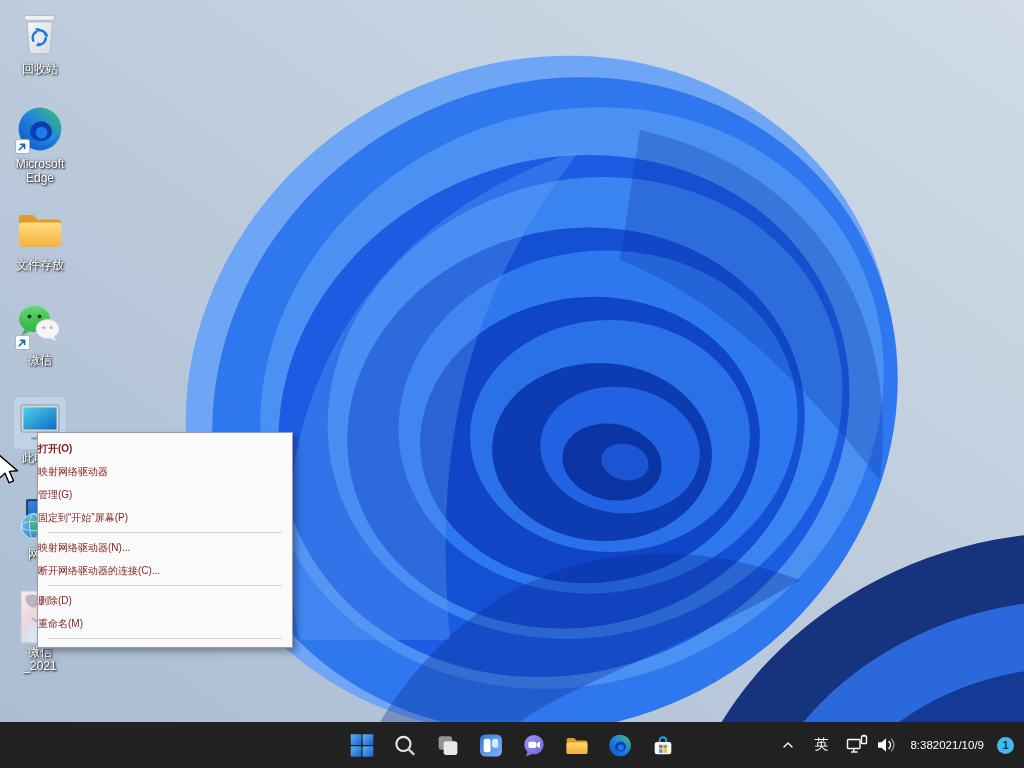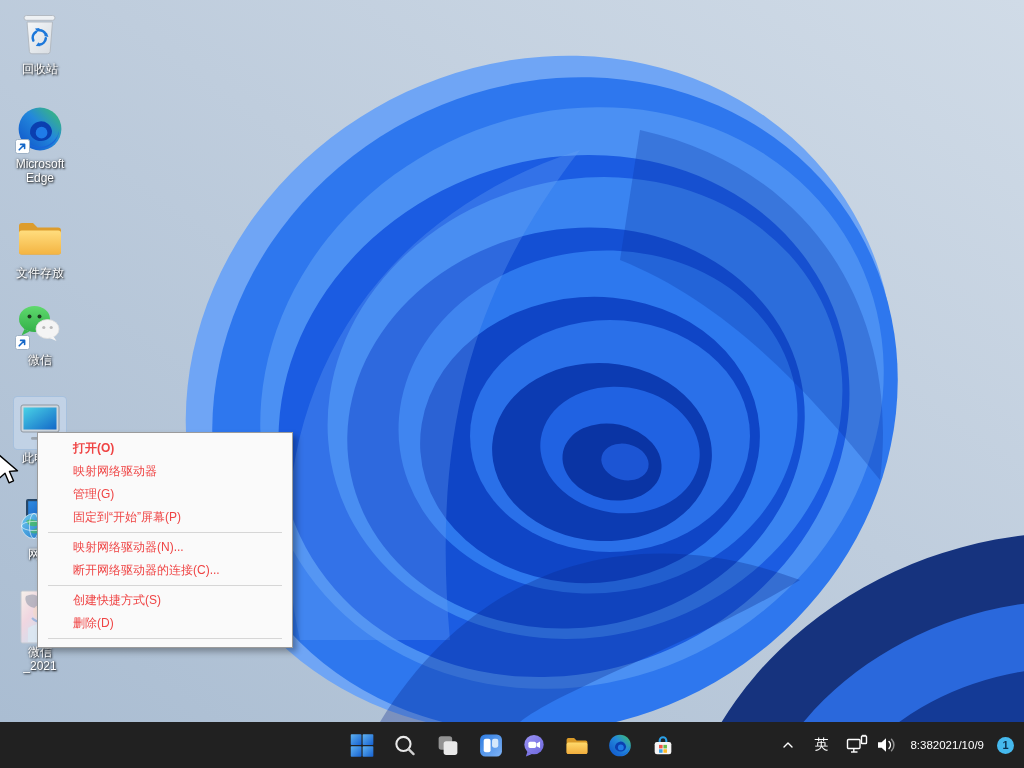--- a/index.html
+++ b/index.html
@@ -20,21 +20,21 @@
   .dicon-label{margin-top:2px;text-align:center;font-size:12px;line-height:14px;color:#fff;
                text-shadow:1px 1px 2px rgba(0,0,0,.9),0 0 3px rgba(0,0,0,.55);}
   .shortcut-arrow{position:absolute;left:1px;bottom:1px;width:13px;height:13px;background:#fff;
                   border:1px solid #9fb2c6;border-radius:2.5px;display:flex;align-items:center;
                   justify-content:center;}
 
   
   .ctx{position:absolute;left:37px;top:432px;width:256px;z-index:5;background:#fafafa;
        border:1px solid #9b9b9b;box-shadow:4px 4px 6px rgba(0,0,0,.30);
        padding:4px 0 5px 0;box-sizing:border-box;}
-  .ctx-item{height:23px;line-height:23px;padding-left:35px;font-size:12px;color:#ef4444;
+  .ctx-item{height:23px;line-height:23px;font-size:10px;color:#7f1d1d;
             white-space:nowrap;}
   .ctx-item.bold{font-weight:700;}
   .ctx-sep{height:1px;background:#d6d6d6;margin:3px 10px;}
 
   
   .cursor{position:absolute;left:-4px;top:453px;z-index:9;}
 
   
   .taskbar{position:absolute;left:0;bottom:0;width:1024px;height:46px;background:#212121;z-index:10;}
   .tb-center{position:absolute;left:50%;top:0;height:46px;transform:translateX(-50%);
@@ -143,21 +143,21 @@
             <path d="M1.2 7.8 L6.2 2.8 M2.6 2.4 H6.6 V6.4" stroke="#1567c8" stroke-width="1.6" fill="none" stroke-linecap="round" stroke-linejoin="round"></path>
           </svg>
         </span>
       </div>
       <div class="dicon-label">
         <span>Microsoft</span><br>
         <span>Edge</span>
       </div>
     </div>
 
-    <div class="dicon" style="top:212px">
+    <div class="dicon" style="top:204px">
       <div class="dicon-img">
         <svg width="48" height="42" viewBox="0 0 48 42">
           <defs>
             <linearGradient id="gFoldFront" x1="0" y1="0" x2="0" y2="1">
               <stop offset="0" stop-color="#ffdd7e"></stop>
                 <stop offset="1" stop-color="#f4b442"></stop>
             </linearGradient>
           </defs>
           <path d="M3 9 q0-3 3-3 h11 l4.5 4.5 h20.5 q3 0 3 3 v21 q0 3-3 3 H6 q-3 0-3-3 Z" fill="#dd9c2c"></path>
           <rect x="3" y="13.5" width="42" height="24" rx="2.8" fill="url(#gFoldFront)"></rect>
@@ -275,22 +275,22 @@
 
     <div class="ctx">
       <div class="ctx-item bold">打开(O)</div>
       <div class="ctx-item">映射网络驱动器</div>
       <div class="ctx-item">管理(G)</div>
       <div class="ctx-item">固定到“开始”屏幕(P)</div>
       <div class="ctx-sep"></div>
       <div class="ctx-item">映射网络驱动器(N)...</div>
       <div class="ctx-item">断开网络驱动器的连接(C)...</div>
       <div class="ctx-sep"></div>
-      <div class="ctx-item">创建快捷方式(S)</div>
       <div class="ctx-item">删除(D)</div>
+      <div class="ctx-item">重命名(M)</div>
       <div class="ctx-sep"></div>
     </div>
 
     <svg class="cursor" width="24" height="34" viewBox="0 0 24 34">
       <path d="M2.5 1.5 L2.5 26 L9 20.2 L13 29.8 L17.5 27.8 L13.5 18.4 L21.5 17.8 Z" fill="#fff" stroke="#000" stroke-width="1.4" stroke-linejoin="round"></path>
     </svg>
   </div>
 
   <div class="taskbar">
     <div class="tb-center">

